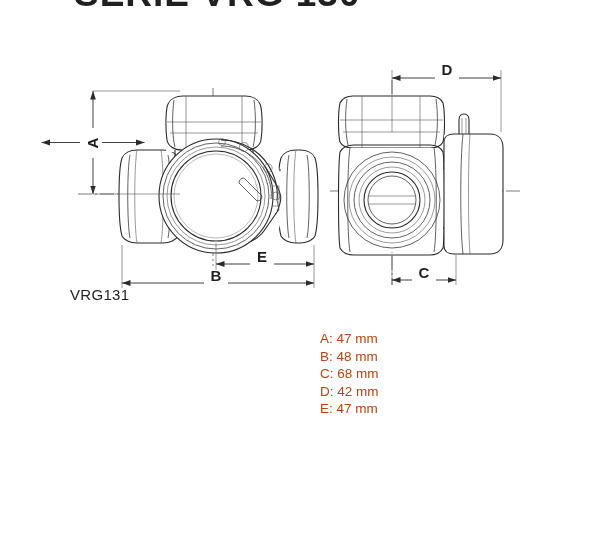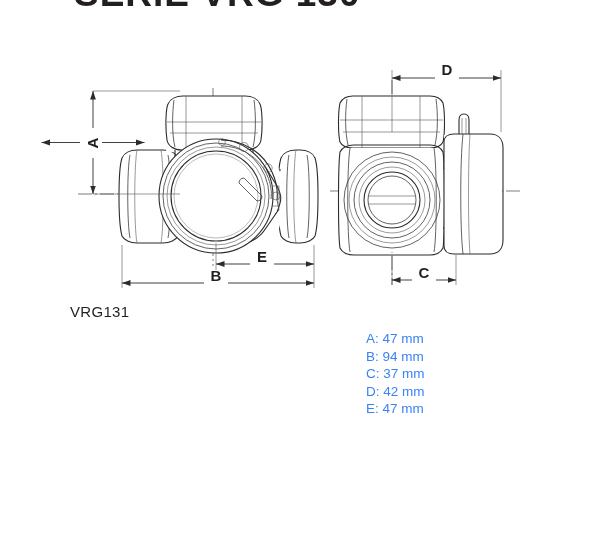--- a/index.html
+++ b/index.html
@@ -51,35 +51,34 @@
     left: 0;
     top: 0;
     width: 600px;
     height: 538px;
   }
 
   
   .part-label {
     position: absolute;
     left: 70px;
-    top: 303px;
+    top: 286px;
     font-size: 15px;
     color: #231f20;
     letter-spacing: 0.3px;
   }
 
   
   .legend {
     position: absolute;
     left: 320px;
     top: 330px;
     font-size: 13.5px;
     line-height: 17.5px;
-    color: #3b82f6;
-    margin-left: 46px;
+    color: #c2410c;
   }
   .legend-row {
     white-space: nowrap;
   }
   .legend-key { }
   .legend-val { }
 </style>
 </head>
 <body>
 
@@ -339,25 +338,25 @@
 
   <div class="part-label">VRG131</div>
 
   <div class="legend">
     <div class="legend-row">
       <span class="legend-key">A:</span>
       <span class="legend-val">47 mm</span>
     </div>
     <div class="legend-row">
       <span class="legend-key">B:</span>
-      <span class="legend-val">94 mm</span>
+      <span class="legend-val">48 mm</span>
     </div>
     <div class="legend-row">
       <span class="legend-key">C:</span>
-      <span class="legend-val">37 mm</span>
+      <span class="legend-val">68 mm</span>
     </div>
     <div class="legend-row">
       <span class="legend-key">D:</span>
       <span class="legend-val">42 mm</span>
     </div>
     <div class="legend-row">
       <span class="legend-key">E:</span>
       <span class="legend-val">47 mm</span>
     </div>
   </div>

